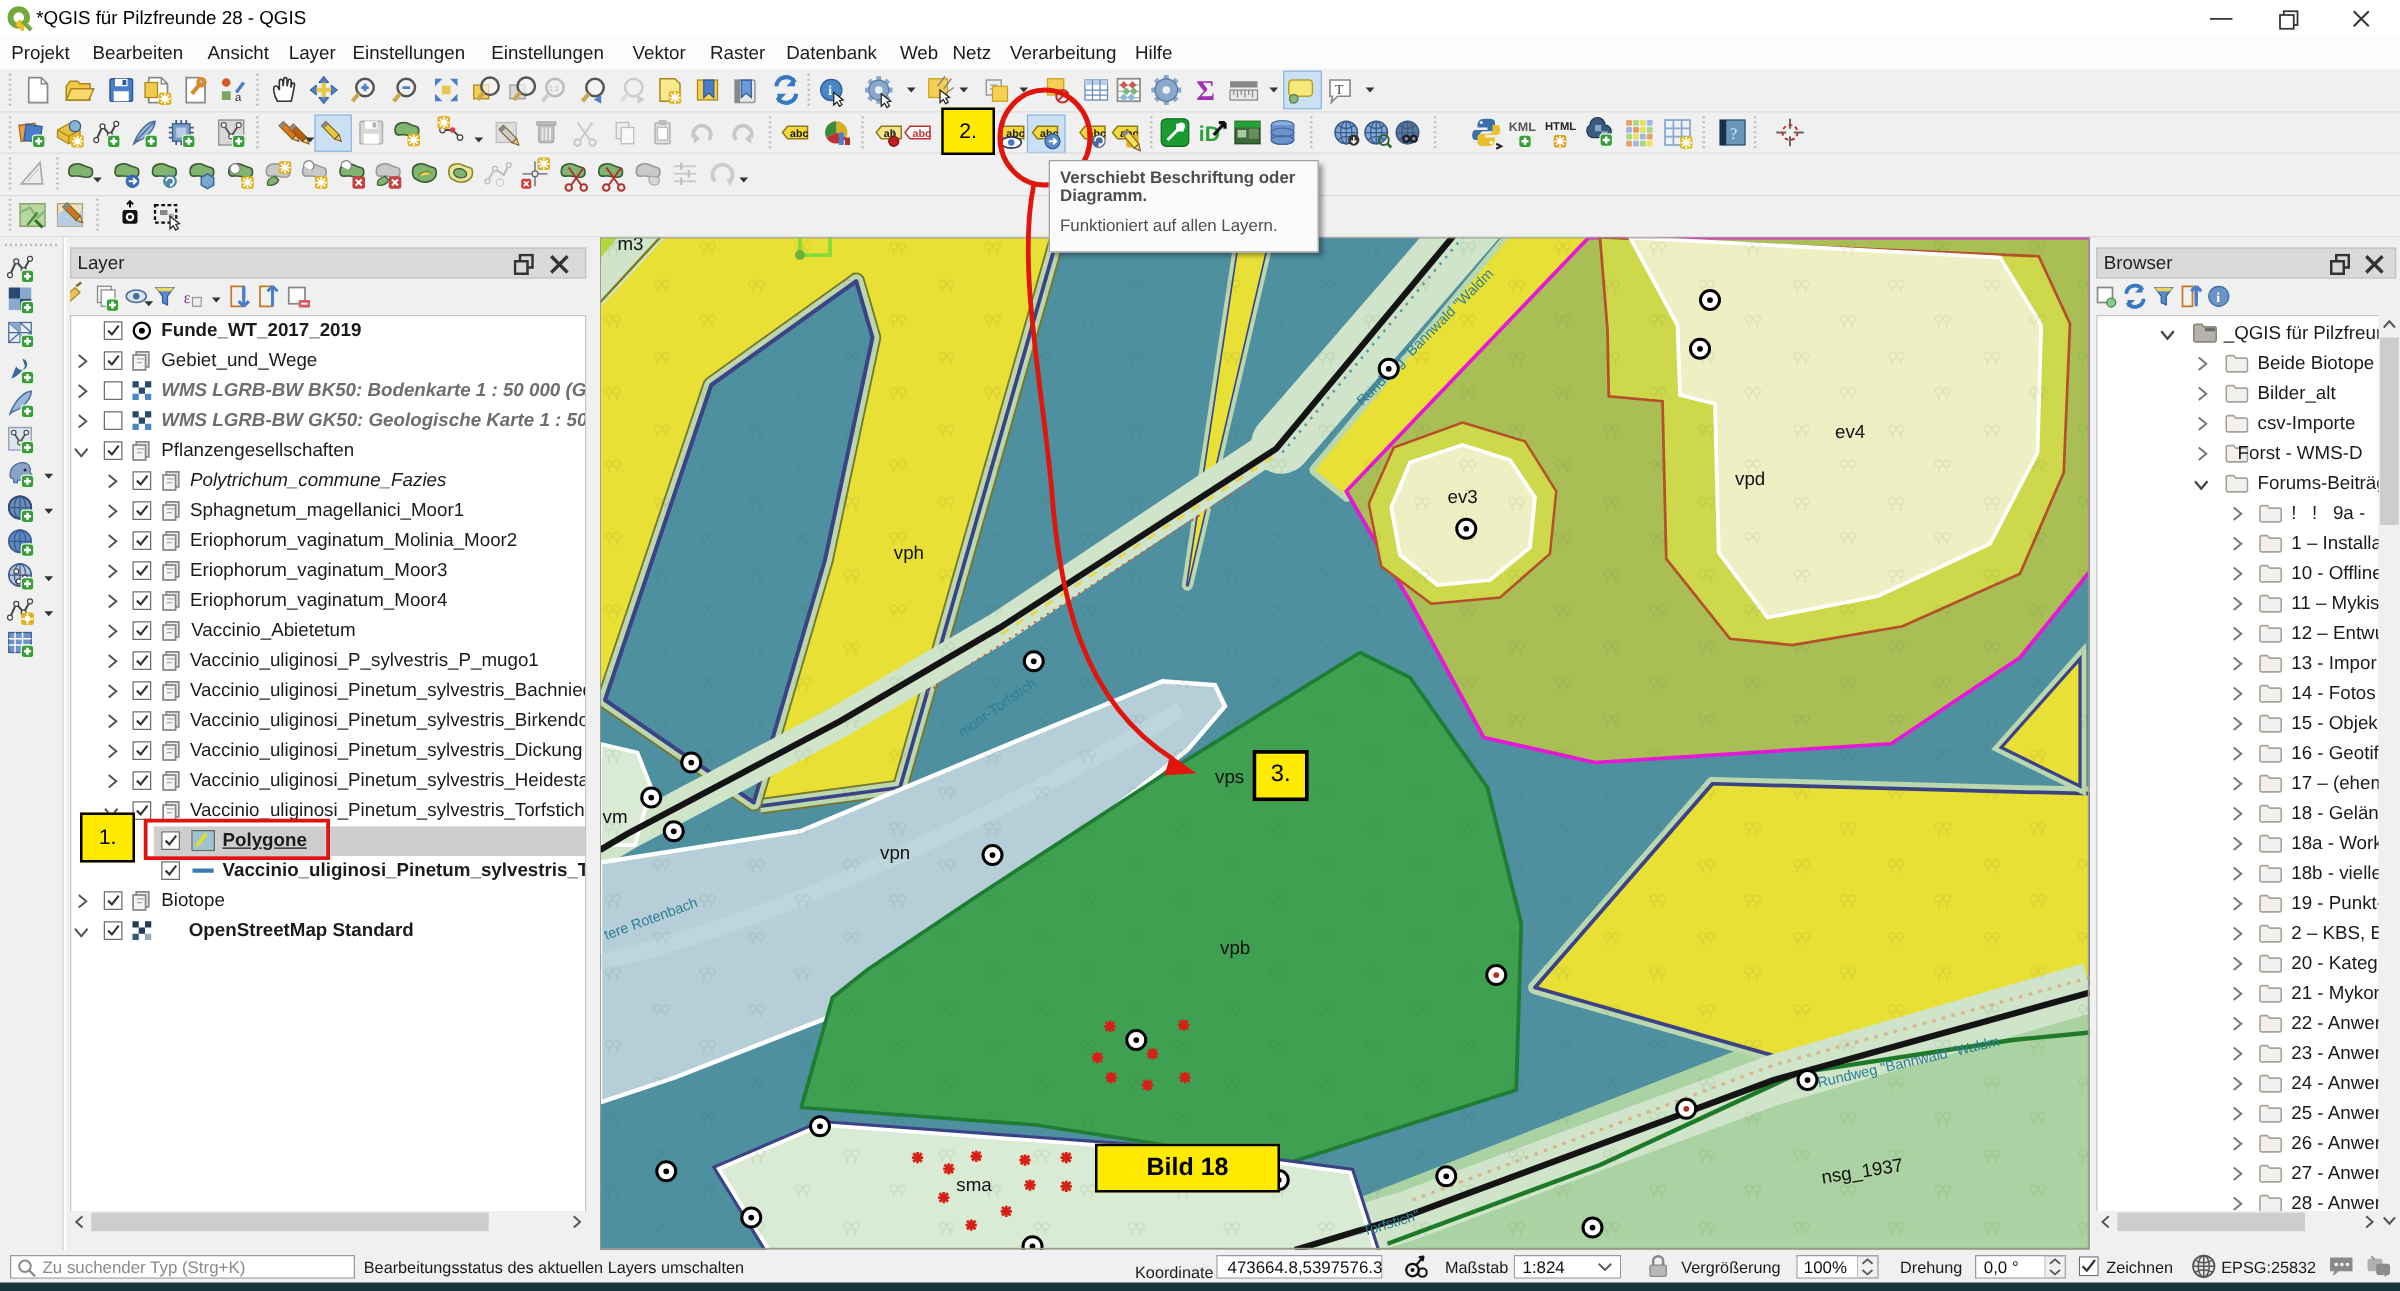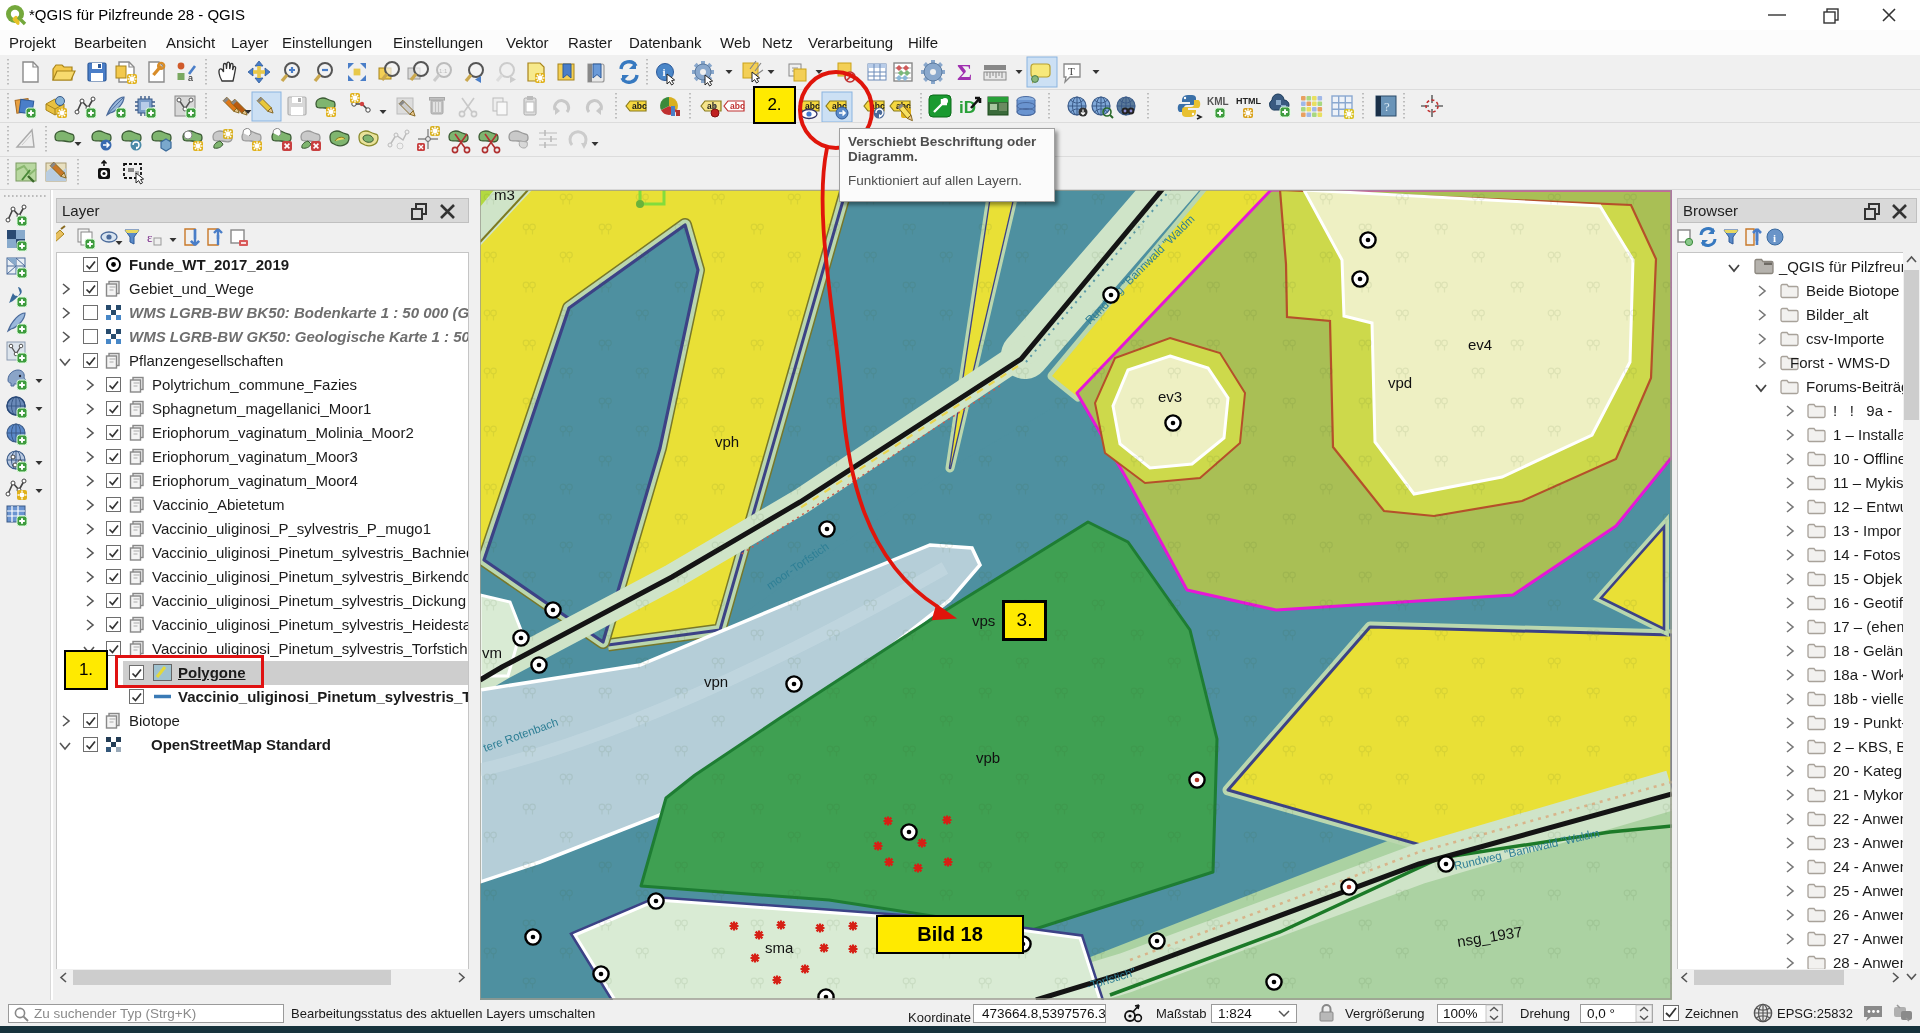--- a/index.html
+++ b/index.html
@@ -1163,21 +1163,21 @@
           <path d="M2 1 L8 6 L2 11" fill="none" stroke="#555" stroke-width="1.6"></path>
         </svg>
         <div class="cb" style="left:49px"><svg width="13" height="13" viewBox="0 0 13 13">
             <path d="M2.5 6.5 L5.5 9.5 L11 2.5" fill="none" stroke="#333" stroke-width="1.7"></path>
           </svg></div>
         <svg class="abs" style="left:72px;top:3px" width="17" height="17" viewBox="0 0 17 17">
           <rect x="4" y="1.5" width="10" height="12" fill="#eee" stroke="#888" stroke-width="1.4"></rect>
           <rect x="1.5" y="4" width="10" height="12" fill="#f4f4f4" stroke="#888" stroke-width="1.4"></rect>
           <path d="M4.5 7 h6 M4.5 10 h4" stroke="#aaa" stroke-width="1"></path>
         </svg>
-        <span class="txt" style="left:95px;">Polytrichum_commune_Fazies</span>
+        <span class="txt" style="left:95px;font-style:italic;">Polytrichum_commune_Fazies</span>
       </div>
 <div class="trow" style="top:144px">
         <svg class="abs" style="left:28px;top:6px" width="10" height="12" viewBox="0 0 10 12">
           <path d="M2 1 L8 6 L2 11" fill="none" stroke="#555" stroke-width="1.6"></path>
         </svg>
         <div class="cb" style="left:49px"><svg width="13" height="13" viewBox="0 0 13 13">
             <path d="M2.5 6.5 L5.5 9.5 L11 2.5" fill="none" stroke="#333" stroke-width="1.7"></path>
           </svg></div>
         <svg class="abs" style="left:72px;top:3px" width="17" height="17" viewBox="0 0 17 17">
           <rect x="4" y="1.5" width="10" height="12" fill="#eee" stroke="#888" stroke-width="1.4"></rect>

